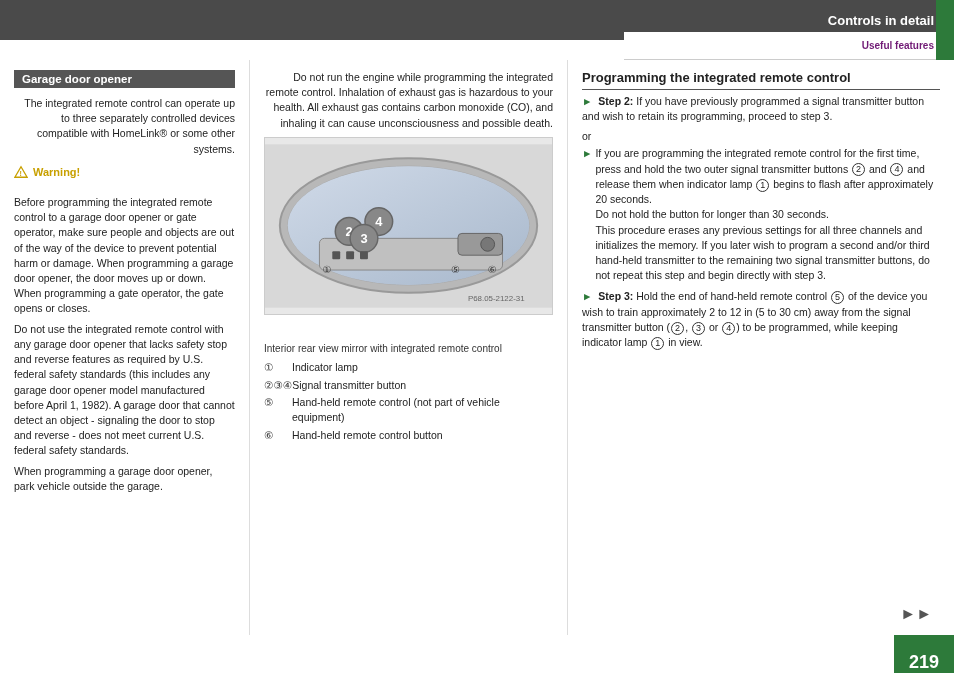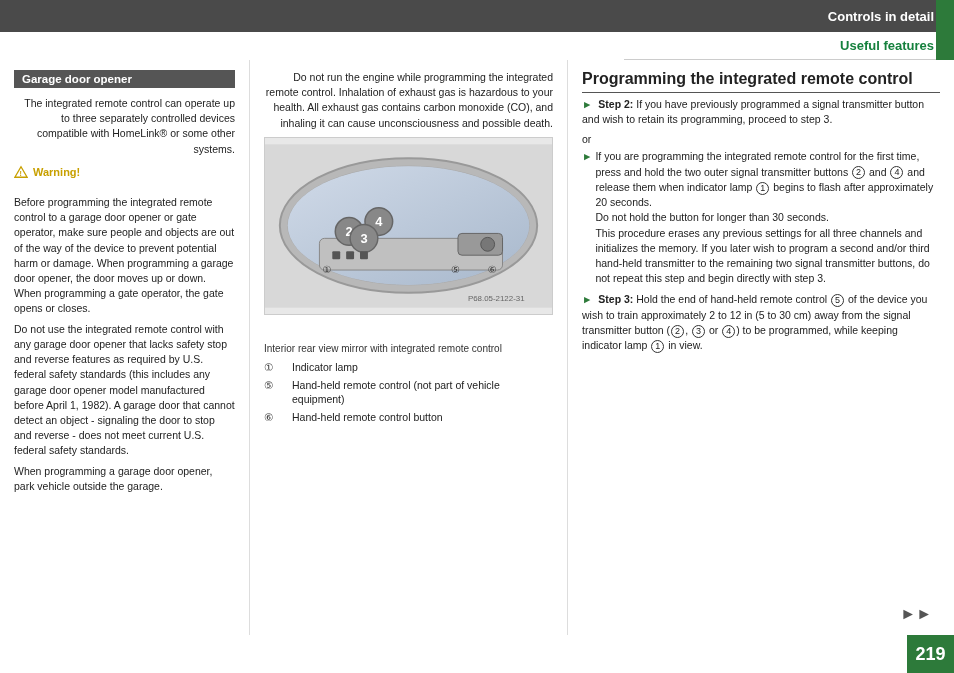--- a/index.html
+++ b/index.html
@@ -12,21 +12,21 @@
       overflow: hidden;
       position: relative;
     }
 
     
     .header-bar {
       position: absolute;
       top: 0;
       right: 0;
       width: 100%;
-      height: 32px;
+      height: 40px;
       background: #4a4a4a;
       display: flex;
       justify-content: flex-end;
       align-items: center;
     }
     .header-title {
       color: white;
       font-size: 13px;
       font-weight: bold;
       padding-right: 20px;
@@ -47,44 +47,44 @@
       right: 0;
       width: 330px;
       height: 28px;
       background: #fff;
       display: flex;
       align-items: center;
       justify-content: flex-end;
       border-bottom: 1px solid #ccc;
     }
     .section-title {
-      font-size: 13px;
-      font-weight: bold;
-      color: #15803d;
+      font-size: 10px;
+      font-weight: bold;
+      color: #701a75;
       padding-right: 20px;
     }
     .section-green-block {
       position: absolute;
       right: 0;
       top: 0;
       width: 18px;
       height: 28px;
       background: #2d7a3a;
     }
 
     
     .page-number-box {
       position: absolute;
       bottom: 0;
       right: 0;
-      width: 47px;
+      width: 60px;
       height: 38px;
       background: #2d7a3a;
       display: flex;
-      align-items: center;
+      align-items: flex-end;
       justify-content: center;
     }
     .page-number {
       color: white;
       font-size: 18px;
       font-weight: bold;
     }
 
     
     .columns {
@@ -194,21 +194,21 @@
       min-width: 28px;
       color: #333;
     }
     .item-desc {
       flex: 1;
       color: #222;
     }
 
     
     .right-heading {
-      font-size: 16px;
+      font-size: 13px;
       font-weight: normal;
       color: #222;
       margin-bottom: 4px;
       padding-bottom: 4px;
       border-bottom: 1px solid #555;
     }
 
     .step-block {
       margin-bottom: 6px;
       font-size: 10.5px;
@@ -344,20 +344,24 @@
     </div>
 
     <p class="image-caption">Interior rear view mirror with integrated remote control</p>
 
     <div class="item-list">
       <div class="item-row">
         <span class="item-num">①</span>
         <span class="item-desc">Indicator lamp</span>
       </div>
       <div class="item-row">
+        <span class="item-num">②③④</span>
+        <span class="item-desc">Signal transmitter button</span>
+      </div>
+      <div class="item-row">
         <span class="item-num">⑤</span>
         <span class="item-desc">Hand-held remote control (not part of vehicle equipment)</span>
       </div>
       <div class="item-row">
         <span class="item-num">⑥</span>
         <span class="item-desc">Hand-held remote control button</span>
       </div>
     </div>
   </div>
 

